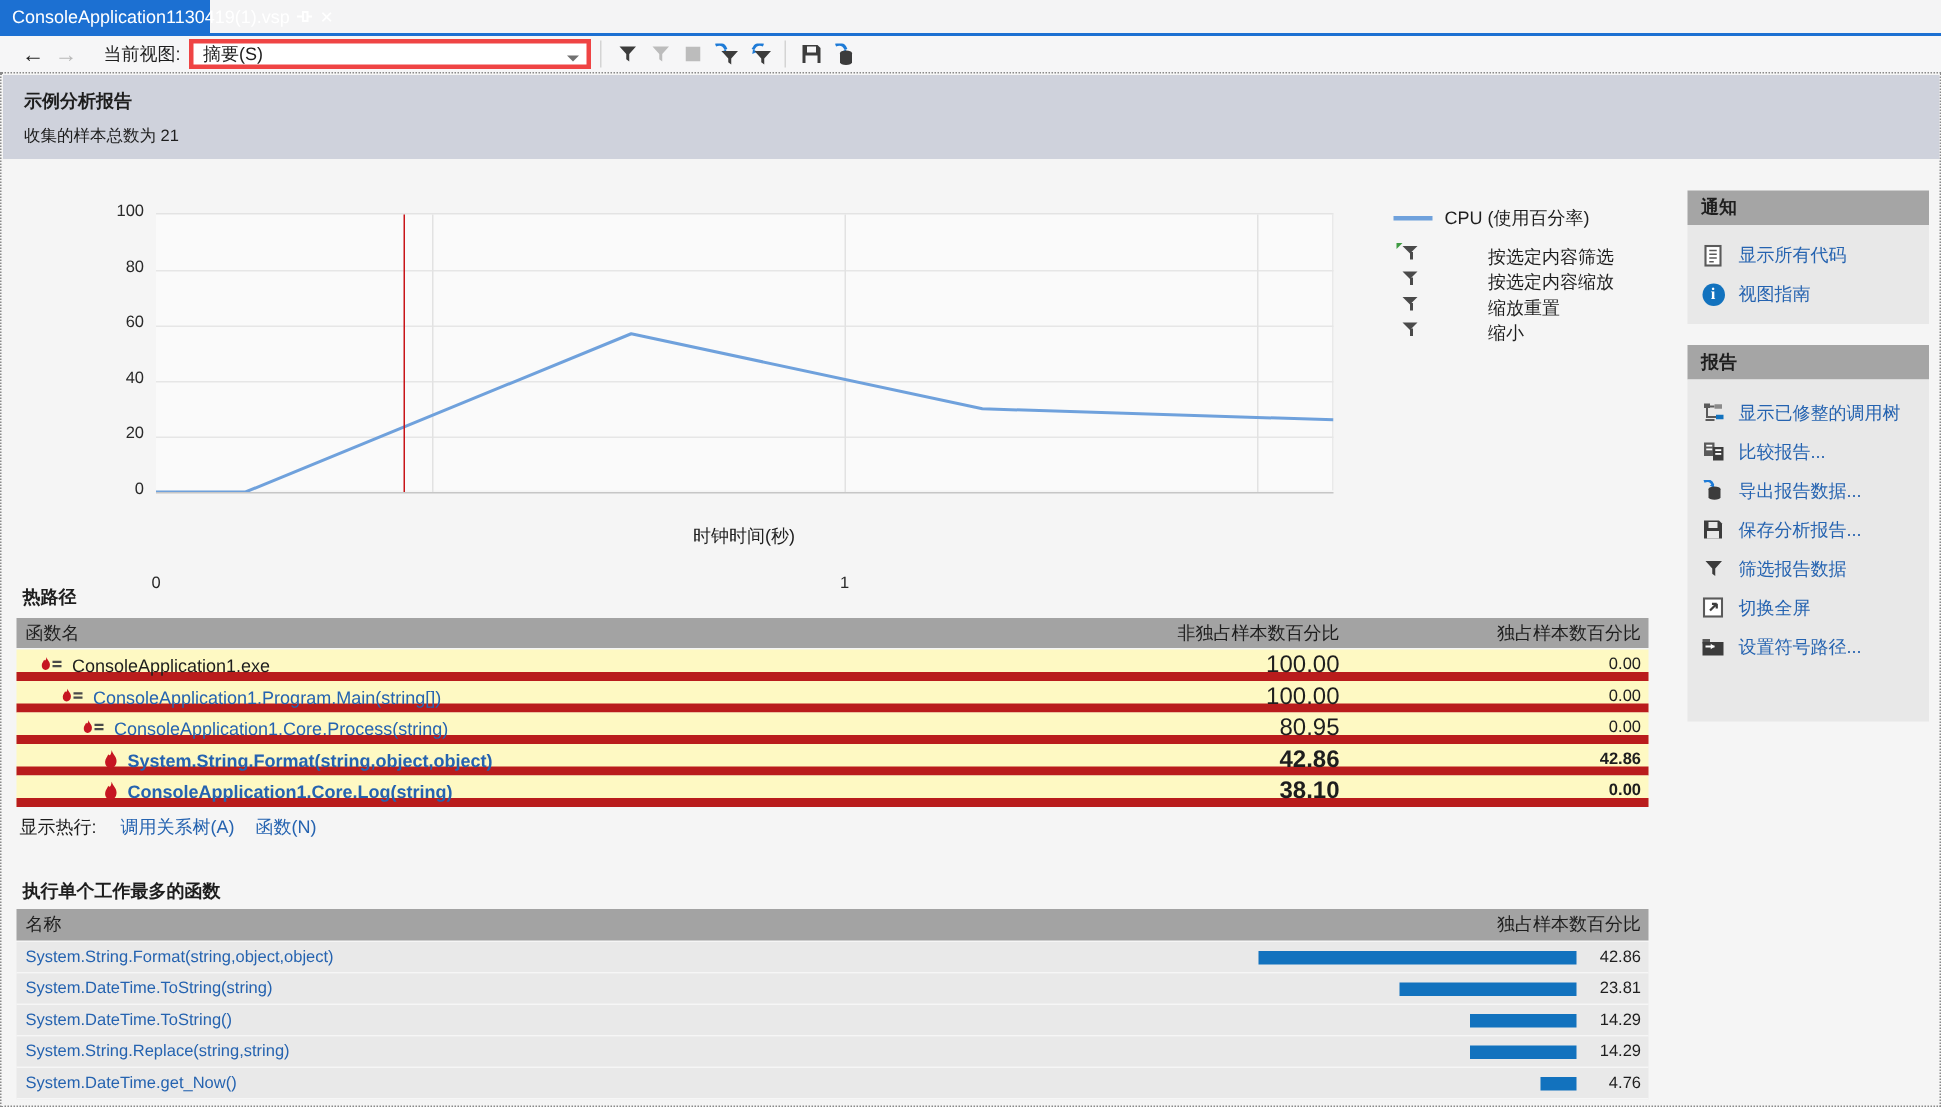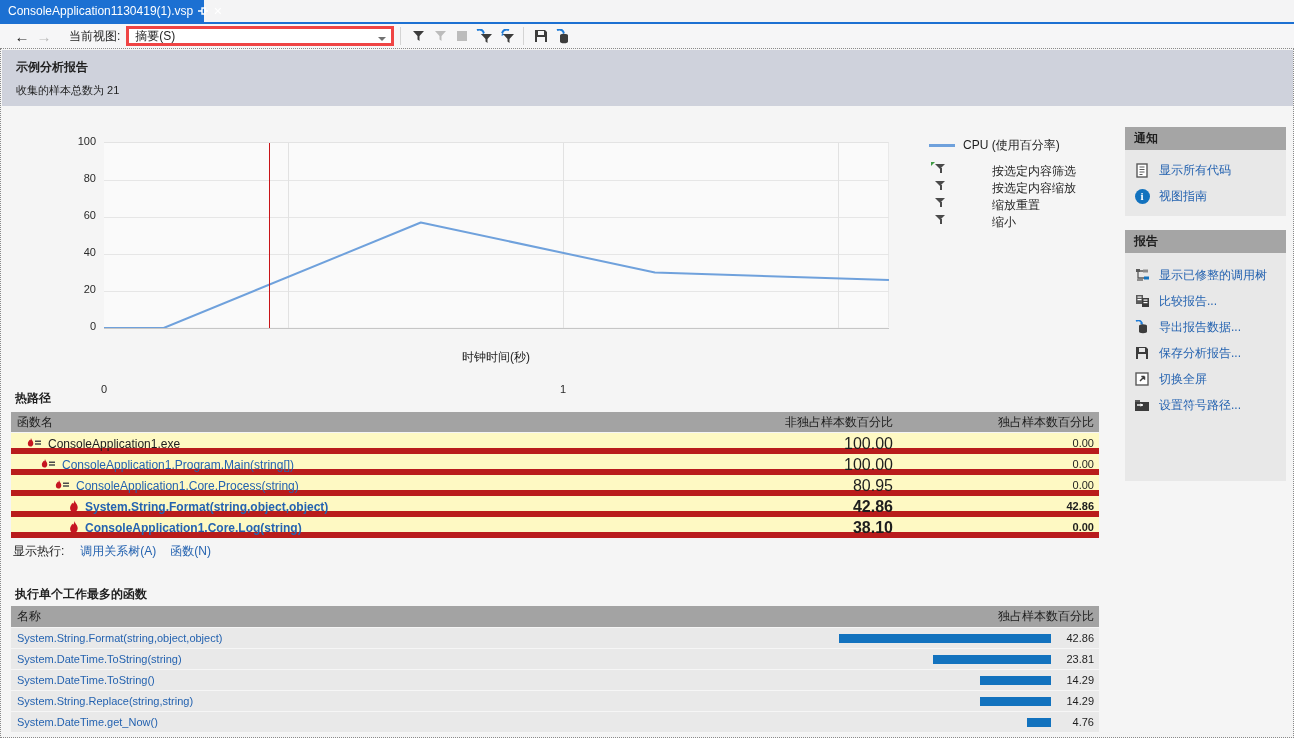--- a/index.html
+++ b/index.html
@@ -2,21 +2,21 @@
 <html><head>
 <meta charset="utf-8">
 <style>
   * { box-sizing: border-box; margin: 0; padding: 0; }
   html,body { width:1294px; height:738px; overflow:hidden; }
   body { font-family:"Liberation Sans","DejaVu Sans",sans-serif; font-size:12px; color:#1e1e1e; background:#f5f5f5; }
   #page { position:relative; width:1294px; height:738px; background:#f0f0f1; }
 
   
   .tabstrip { position:absolute; left:0; top:0; width:1294px; height:22px; background:#f4f4f5; }
-  .doc-tab { position:absolute; left:0; top:0; height:22px; width:204px; background:#1c70d2; color:#fff; display:flex; align-items:center; padding:0 6px 0 8px; }
+  .doc-tab { position:absolute; left:0; top:0; height:22px; width:140px; background:#1c70d2; color:#fff; display:flex; align-items:center; padding:0 6px 0 8px; }
   .doc-tab .title { flex:1; white-space:nowrap; font-size:12px; }
   .tab-pin, .tab-close { width:14px; height:14px; display:flex; align-items:center; justify-content:center; margin-left:4px; color:#fff; font-size:11px; cursor:default; }
   .tab-underline { position:absolute; left:0; top:22px; width:1294px; height:2px; background:#1c70d2; }
 
   
   .toolbar { position:absolute; left:0; top:24px; width:1294px; height:24px; background:#f6f6f7; display:flex; align-items:center; }
   .tb-btn { display:flex; align-items:center; justify-content:center; height:20px; min-width:20px; margin:0 1px; }
   .arrow-back { font-size:15px; font-weight:bold; color:#1e1e1e; margin-left:12px; }
   .arrow-fwd  { font-size:15px; font-weight:bold; color:#b9b9b9; }
   .tb-label { margin:0 6px 0 14px; }
@@ -292,20 +292,28 @@
           <svg class="icon" width="14" height="14" viewBox="0 0 14 14">
               <path d="M1 1 h10 l2 2 v10 h-12 z" fill="#3c3c3c"></path>
               <rect x="4" y="2" width="6" height="4" fill="#e8e8e8"></rect>
               <rect x="3" y="8" width="8" height="5" fill="#e8e8e8"></rect>
             </svg>
         </span>
         <span class="lbl">保存分析报告...</span>
       </div>
       <div class="sb-item">
         <span class="ico">
+          <svg class="icon" width="13" height="12" viewBox="0 0 13 12">
+              <path d="M1 1 h11 l-4.5 5 v5 l-2 -1.5 v-3.5 z" fill="#3c3c3c"></path>
+            </svg>
+        </span>
+        <span class="lbl">筛选报告数据</span>
+      </div>
+      <div class="sb-item">
+        <span class="ico">
           <svg class="icon" width="14" height="14" viewBox="0 0 14 14">
               <rect x="1" y="1" width="12" height="12" fill="#fff" stroke="#5a5a5a" stroke-width="1.4"></rect>
               <path d="M5 9 L9.5 4.5 M9.5 4.5 h-3.2 M9.5 4.5 v3.2" stroke="#3c3c3c" stroke-width="1.5" fill="none"></path>
             </svg>
         </span>
         <span class="lbl">切换全屏</span>
       </div>
       <div class="sb-item">
         <span class="ico">
           <svg class="icon" width="16" height="13" viewBox="0 0 16 13">

